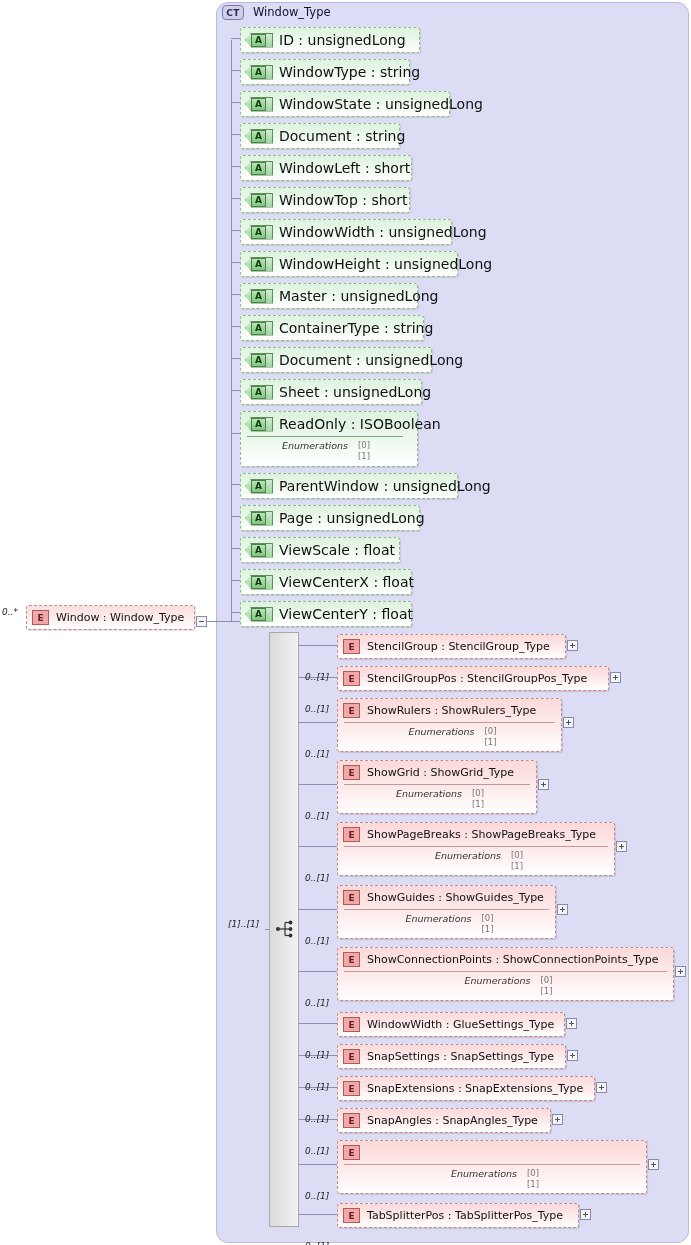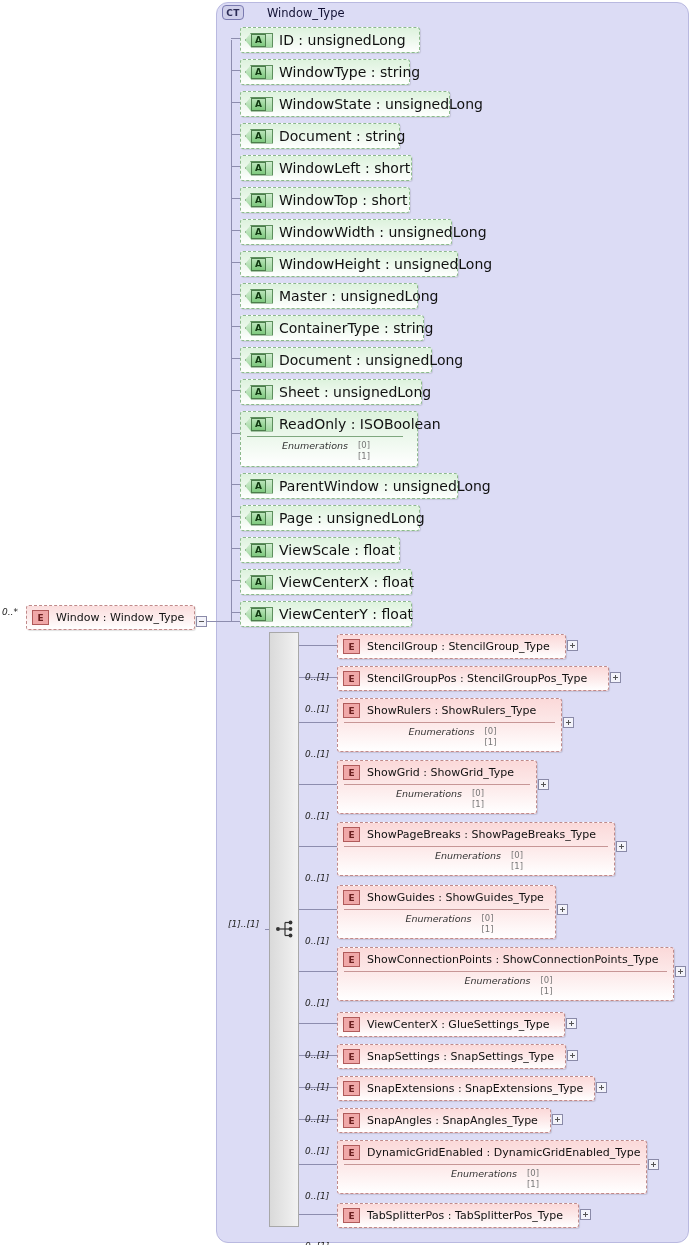--- a/index.html
+++ b/index.html
@@ -21,21 +21,21 @@
     position: absolute;
     left: 216px; top: 2px;
     width: 473px; height: 1241px;
     background: #dcdcf5;
     border: 1px solid #b9b9e0;
     border-radius: 12px;
   }
   .ct-header {
     position: absolute;
     left: 222px; top: 5px;
-    display: flex; align-items: center; gap: 23px;
+    display: flex; align-items: flex-start; gap: 9px;
     z-index: 20;
   }
   .ct-badge {
     width: 22px; height: 15px;
     border: 1px solid #7a7ab0;
     border-radius: 4px;
     background: #cfcfea;
     font-size: 9px; font-weight: bold;
     color: #2b2b55;
     display: flex; align-items: center; justify-content: center;
@@ -555,21 +555,21 @@
           </span>
         </div>
       </div>
       <span class="card-lbl" style="left: 305px; top: 965px;">0..[1]</span>
       <div class="line-h" style="left: 299px; top: 971px; width: 38px;"></div>
       <div class="line-h" style="left: 299px; top: 971px; width: 38px;"></div>
       <div class="toggle-box plus" style="left: 675px; top: 966px;"></div>
       <div class="child-elem" style="left: 337px; top: 1012px; width: 228px;">
         <div class="top-row">
           <span class="e-badge">E</span>
-          <span class="elem-label">ViewCenterX : GlueSettings_Type</span>
+          <span class="elem-label">WindowWidth : GlueSettings_Type</span>
         </div>
       </div>
       <span class="card-lbl" style="left: 305px; top: 1017px;">0..[1]</span>
       <div class="line-h" style="left: 299px; top: 1023px; width: 38px;"></div>
       <div class="line-h" style="left: 299px; top: 1023px; width: 38px;"></div>
       <div class="toggle-box plus" style="left: 566px; top: 1018px;"></div>
       <div class="child-elem" style="left: 337px; top: 1044px; width: 229px;">
         <div class="top-row">
           <span class="e-badge">E</span>
           <span class="elem-label">SnapSettings : SnapSettings_Type</span>
@@ -595,21 +595,20 @@
           <span class="elem-label">SnapAngles : SnapAngles_Type</span>
         </div>
       </div>
       <span class="card-lbl" style="left: 305px; top: 1113px;">0..[1]</span>
       <div class="line-h" style="left: 299px; top: 1119px; width: 38px;"></div>
       <div class="line-h" style="left: 299px; top: 1119px; width: 38px;"></div>
       <div class="toggle-box plus" style="left: 552px; top: 1114px;"></div>
       <div class="child-elem with-enum" style="left: 337px; top: 1140px; width: 310px;">
         <div class="top-row">
           <span class="e-badge">E</span>
-          <span class="elem-label">DynamicGridEnabled : DynamicGridEnabled_Type</span>
         </div>
         <div class="enum-sep2"></div>
         <div class="enum-row">
           <span class="enum-title">Enumerations</span>
           <span class="enum-vals">
             <div>[0]</div>
             <div>[1]</div>
           </span>
         </div>
       </div>

